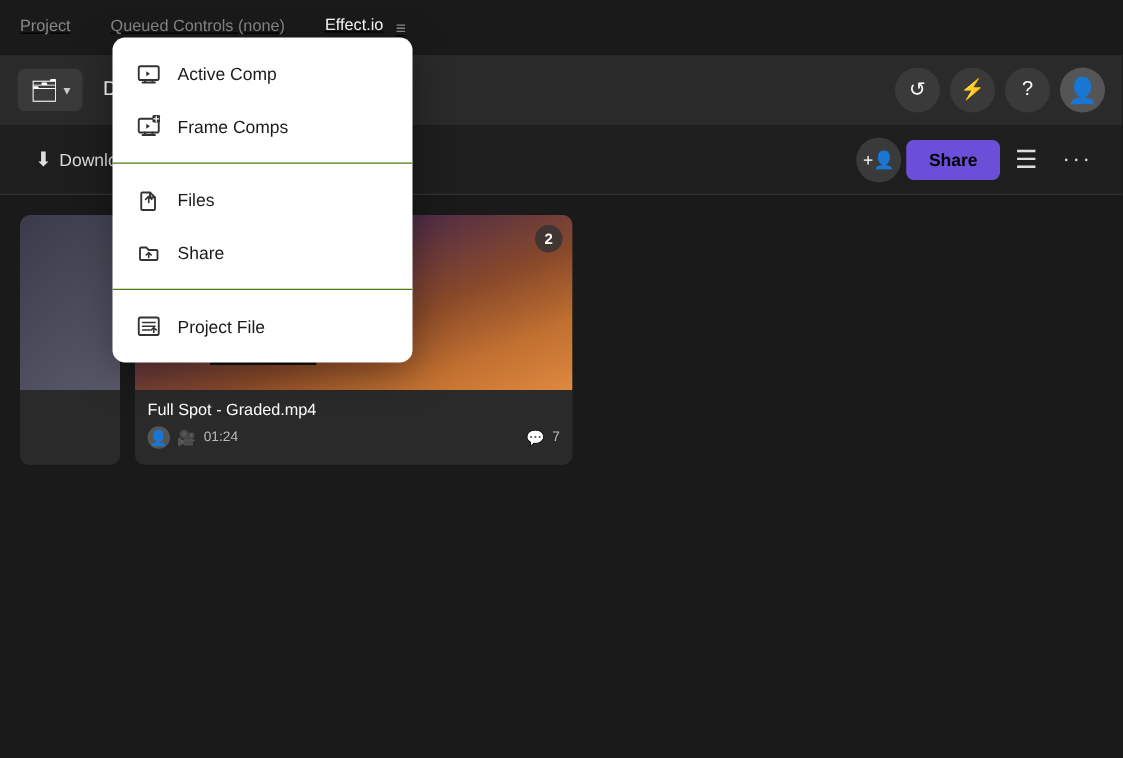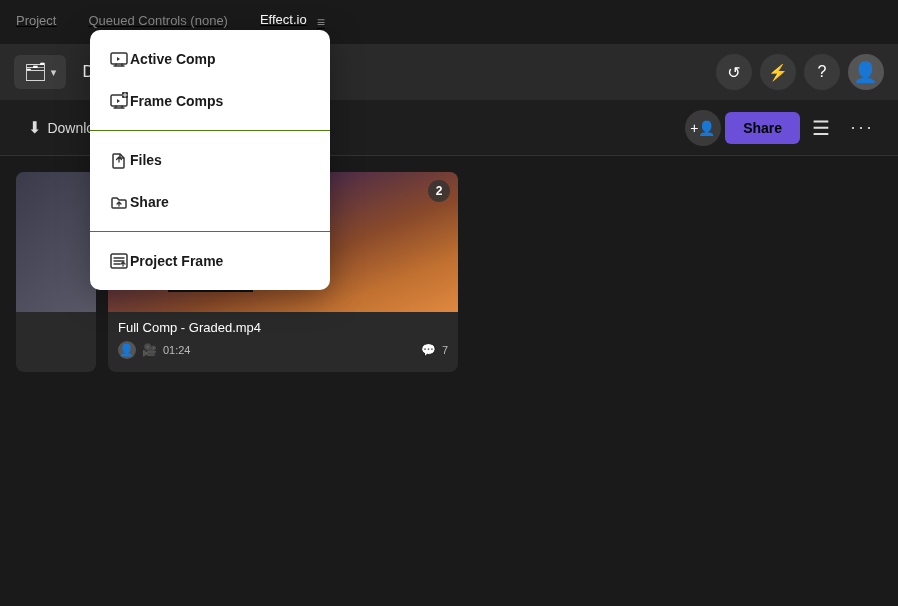--- a/index.html
+++ b/index.html
@@ -319,25 +319,26 @@
     }
     .menu-section {
       padding: 8px 0;
     }
     .menu-section + .menu-section {
       border-top: 1px solid #4d7c0f;
     }
     .menu-item {
       display: flex;
       align-items: center;
+      gap: 12px;
       padding: 11px 18px;
       cursor: pointer;
       color: #1a1a1a;
       font-size: 14px;
-      font-weight: 700;
+      font-weight: 400;
       text-align: right;
     }
     .menu-item-icon {
       font-size: 18px;
       color: #333;
       width: 22px;
       display: flex;
       align-items: center;
       justify-content: center;
     }
@@ -424,21 +425,21 @@
   </div>
 
   <div class="card card-sunset">
     <div class="card-thumbnail">
       <div class="sun-glow"></div>
       <div class="figure-left"></div>
       <div class="figure-right"></div>
     </div>
     <div class="badge-count">2</div>
     <div class="card-info">
-      <div class="card-title">Full Comp - Graded.mp4</div>
+      <div class="card-title">Full Spot - Graded.mp4</div>
       <div class="card-meta">
         <div class="mini-avatar">👤</div>
         <span class="camera-icon">🎥</span>
         <span class="duration">01:24</span>
         <span class="meta-spacer"></span>
         <span class="comment-icon">💬</span>
         <span class="comment-count">7</span>
       </div>
     </div>
   </div>
@@ -492,16 +493,16 @@
   </div>
   <div class="menu-section">
     <div class="menu-item">
       <span class="menu-item-icon">
         <svg width="20" height="20" viewBox="0 0 20 20" fill="none">
           <rect x="2" y="3" width="16" height="14" rx="1.5" stroke="#333" stroke-width="1.5"></rect>
           <path d="M5 7h10M5 10h10M5 13h6" stroke="#333" stroke-width="1.3" stroke-linecap="round"></path>
           <path d="M14 11v4M12 13l2-2 2 2" stroke="#333" stroke-width="1.3" stroke-linecap="round" stroke-linejoin="round"></path>
         </svg>
       </span>
-      <span>Project Frame</span>
+      <span>Project File</span>
     </div>
   </div>
 </div>
 
 </body></html>

